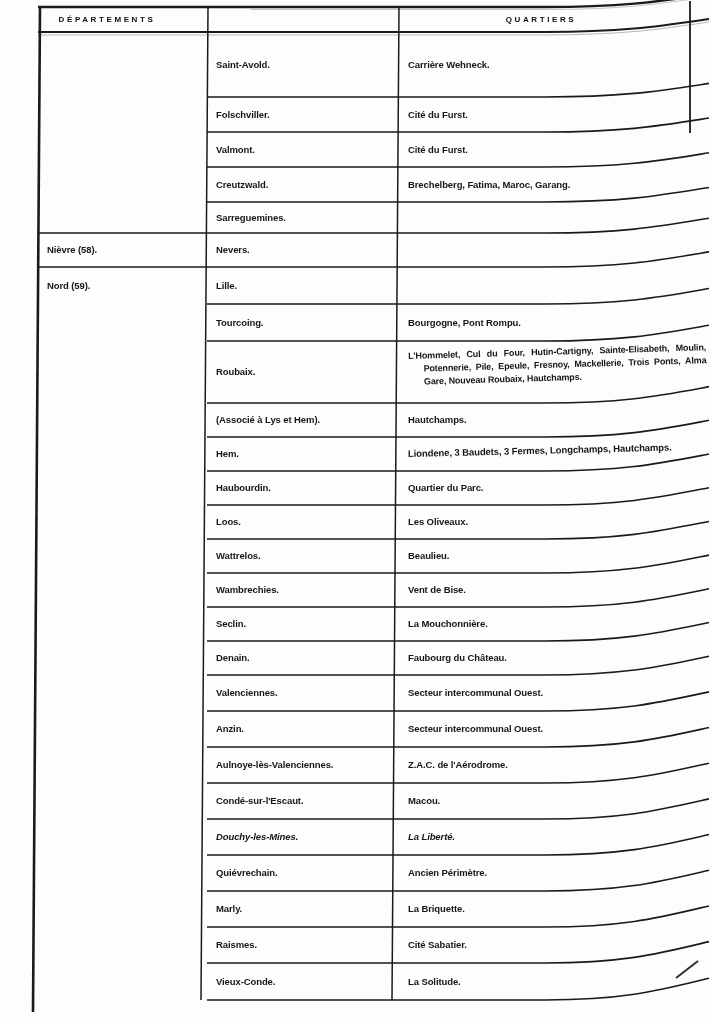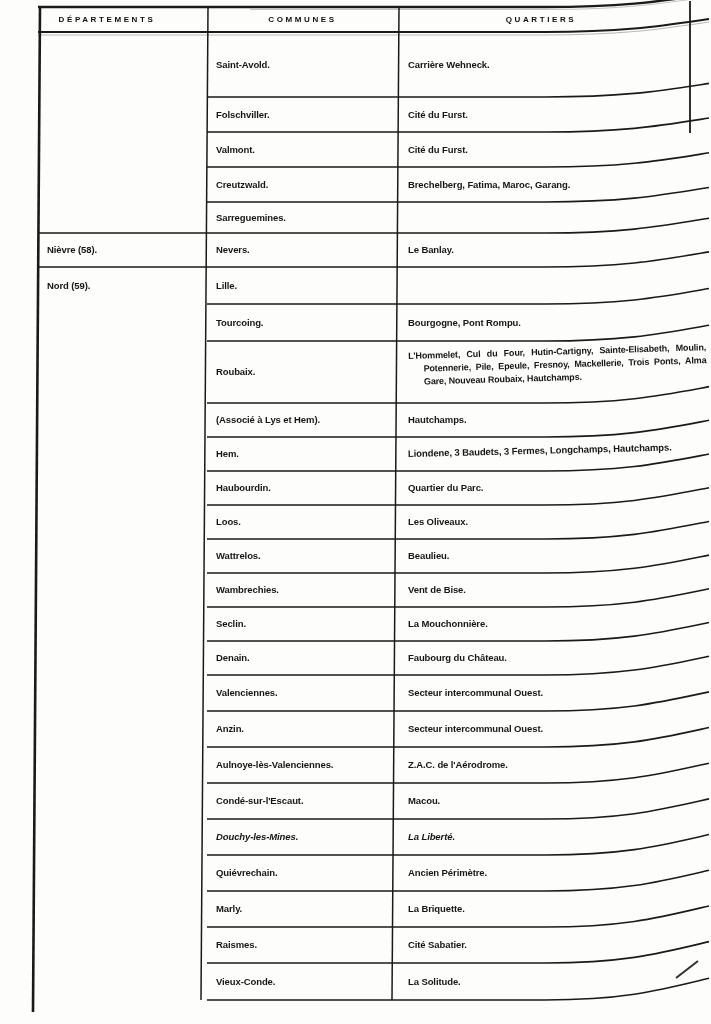--- a/index.html
+++ b/index.html
@@ -78,21 +78,20 @@
       <path d="M 207 963 L 545 963 C 625 963 660 953.37135 709 941.603" stroke="#1a1a1a" stroke-width="1.6" fill="none"></path>
       <path d="M 207 1000 L 545 1000 C 625 1000 660 990.2215 709 978.27" stroke="#1a1a1a" stroke-width="1.6" fill="none"></path>
       <path d="M 40 7 L 33 1012" stroke="#1a1a1a" stroke-width="2.6" fill="none"></path>
       <path d="M 208 7 L 201 1000" stroke="#1a1a1a" stroke-width="1.5" fill="none"></path>
       <path d="M 399 7 L 392 1000" stroke="#1a1a1a" stroke-width="1.5" fill="none"></path>
       <path d="M 690 1 L 690 133" stroke="#1a1a1a" stroke-width="1.8" fill="none"></path>
       <path d="M 676 978 L 698 961" stroke="#1a1a1a" stroke-width="2" fill="none" opacity="0.9"></path>
     </svg>
 
   <div class="hcell hc1">DÉPARTEMENTS</div>
-  <div class="hcell hc2">COMMUNES</div>
   <div class="hcell hc3">QUARTIERS</div>
 
   <div id="rows">
       <div class="row" style="top: 32px; height: 65px;">
         <div class="cell comm">
           <span class="txt">Saint-Avold.</span>
         </div>
         <div class="cell quar">
           <span class="txt">Carrière Wehneck.</span>
         </div>
@@ -126,23 +125,20 @@
           <span class="txt">Sarreguemines.</span>
         </div>
       </div>
       <div class="row" style="top: 233px; height: 34px;">
         <div class="cell dept">
           <span class="txt">Nièvre (58).</span>
         </div>
         <div class="cell comm">
           <span class="txt">Nevers.</span>
         </div>
-        <div class="cell quar">
-          <span class="txt">Le Banlay.</span>
-        </div>
       </div>
       <div class="row" style="top: 267px; height: 37px;">
         <div class="cell dept">
           <span class="txt">Nord (59).</span>
         </div>
         <div class="cell comm">
           <span class="txt">Lille.</span>
         </div>
       </div>
       <div class="row" style="top: 304px; height: 37px;">

